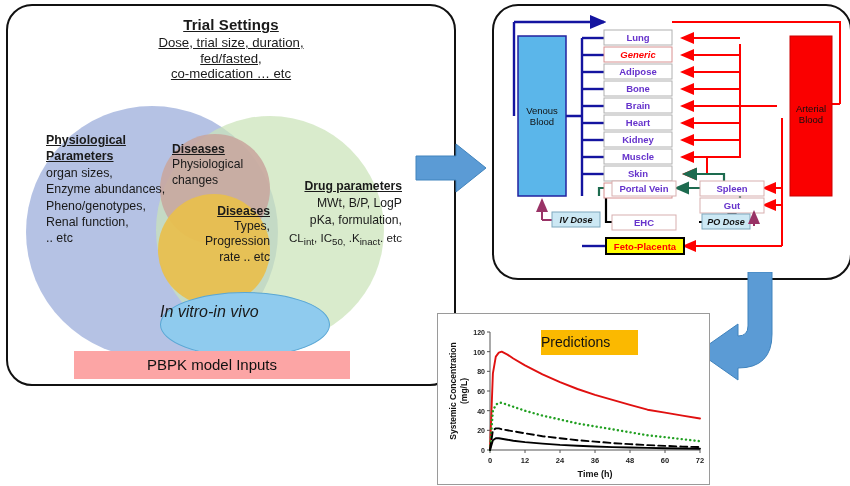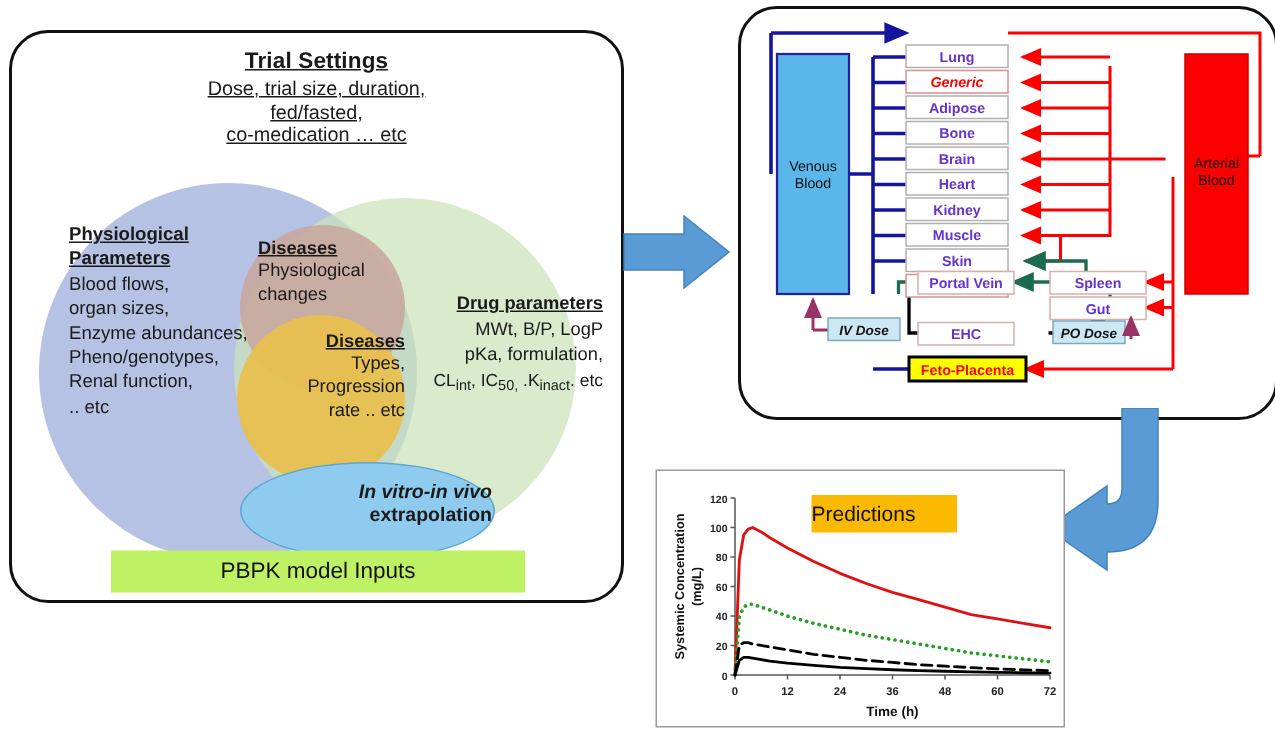--- a/index.html
+++ b/index.html
@@ -2,21 +2,21 @@
 <html><head>
 <meta charset="utf-8">
 <style>
   html,body{margin:0;padding:0;background:#ffffff;}
   body{width:850px;height:486px;position:relative;overflow:hidden;
        font-family:"Liberation Sans","DejaVu Sans",sans-serif;color:#1a1a1a;}
 
   .panel{position:absolute;border:2.5px solid #111;border-radius:26px;background:#fff;}
 
   
-  #inputs-panel{left:6px;top:20px;width:406px;height:378px;}
+  #inputs-panel{left:6px;top:4px;width:406px;height:378px;padding-left:40px;}
 
   .trial-title{position:absolute;left:0;top:10px;width:100%;text-align:center;
     font-size:15px;font-weight:bold;text-decoration:underline;letter-spacing:.1px;}
   .trial-lines{position:absolute;left:0;top:29px;width:100%;text-align:center;
     font-size:13.2px;line-height:15.6px;text-decoration:underline;}
 
   .venn{position:absolute;border-radius:50%;}
   #circle-physio{left:18px;top:100px;width:252px;height:252px;
     background:rgba(171,186,224,.88);}
   #circle-drug{left:148px;top:110px;width:228px;height:228px;
@@ -28,25 +28,25 @@
   #ellipse-ivive{left:152px;top:286px;width:168px;height:63px;border-radius:50%;
     background:#8fcbee;border:1px solid #5aa7d4;}
 
   .vtext{position:absolute;z-index:6;}
   .hdr{font-weight:bold;text-decoration:underline;}
 
   #physio-text{left:38px;top:126px;width:170px;font-size:12.4px;line-height:16.4px;}
   #pregnancy-text{left:164px;top:136px;width:92px;font-size:12.2px;line-height:15.4px;text-align:left;}
   #diseases-text{left:152px;top:198px;width:110px;font-size:12.2px;line-height:15.2px;text-align:right;}
   #drug-text{left:248px;top:172px;width:146px;font-size:12.2px;line-height:17px;text-align:right;}
-  #ivive-text{left:152px;top:298px;width:168px;font-size:13px;line-height:15px;
-    text-align:right;font-weight:bold;}
+  #ivive-text{left:152px;top:298px;width:168px;font-size:16px;line-height:15px;
+    text-align:left;font-weight:normal;}
   #ivive-text .it{font-style:italic;}
 
-  .banner{position:absolute;background:#bef264;color:#111;text-align:center;
+  .banner{position:absolute;background:#fca5a5;color:#111;text-align:center;
     font-size:15px;line-height:28px;height:28px;}
   #banner-inputs{left:66px;top:345px;width:276px;}
 
   
   #structure-panel{left:492px;top:4px;width:356px;height:272px;}
   #structure-svg{position:absolute;left:0;top:0;}
 
   
   #arrow-inputs-to-structure{position:absolute;left:414px;top:140px;}
   #arrow-structure-to-predictions{position:absolute;left:690px;top:272px;}
@@ -72,21 +72,20 @@
 
   <div class="venn" id="circle-physio"></div>
   <div class="venn" id="circle-drug"></div>
   <div class="venn" id="circle-pregnancy"></div>
   <div class="venn" id="circle-diseases"></div>
   <div class="venn" id="ellipse-ivive"></div>
 
   <div class="vtext" id="physio-text">
     <div class="hdr">Physiological</div>
     <div class="hdr">Parameters</div>
-    <div>Blood flows,</div>
     <div>organ sizes,</div>
     <div>Enzyme abundances,</div>
     <div>Pheno/genotypes,</div>
     <div>Renal function,</div>
     <div>.. etc</div>
   </div>
 
   <div class="vtext" id="pregnancy-text">
     <div class="hdr">Diseases</div>
     <div>Physiological</div>
@@ -104,21 +103,20 @@
     <div class="hdr">Drug parameters</div>
     <div>MWt, B/P, LogP</div>
     <div>pKa, formulation,</div>
     <div style="font-size:11.6px;">
       <span>CL</span><sub>int</sub><span>, IC</span><sub>50,</sub><span> .K</span><sub>inact</sub><span>. etc</span>
     </div>
   </div>
 
   <div class="vtext" id="ivive-text">
     <div class="it">In vitro-in vivo</div>
-    <div>extrapolation</div>
   </div>
 
   <div class="banner" id="banner-inputs">PBPK model Inputs</div>
 </div>
 
 <svg id="arrow-inputs-to-structure" width="76" height="56">
   <polygon points="2,16 42,16 42,4 72,28 42,52 42,40 2,40" fill="#5B9BD5" stroke="#4083BD" stroke-width="1"></polygon>
 </svg>
 
 <div class="panel" id="structure-panel">

